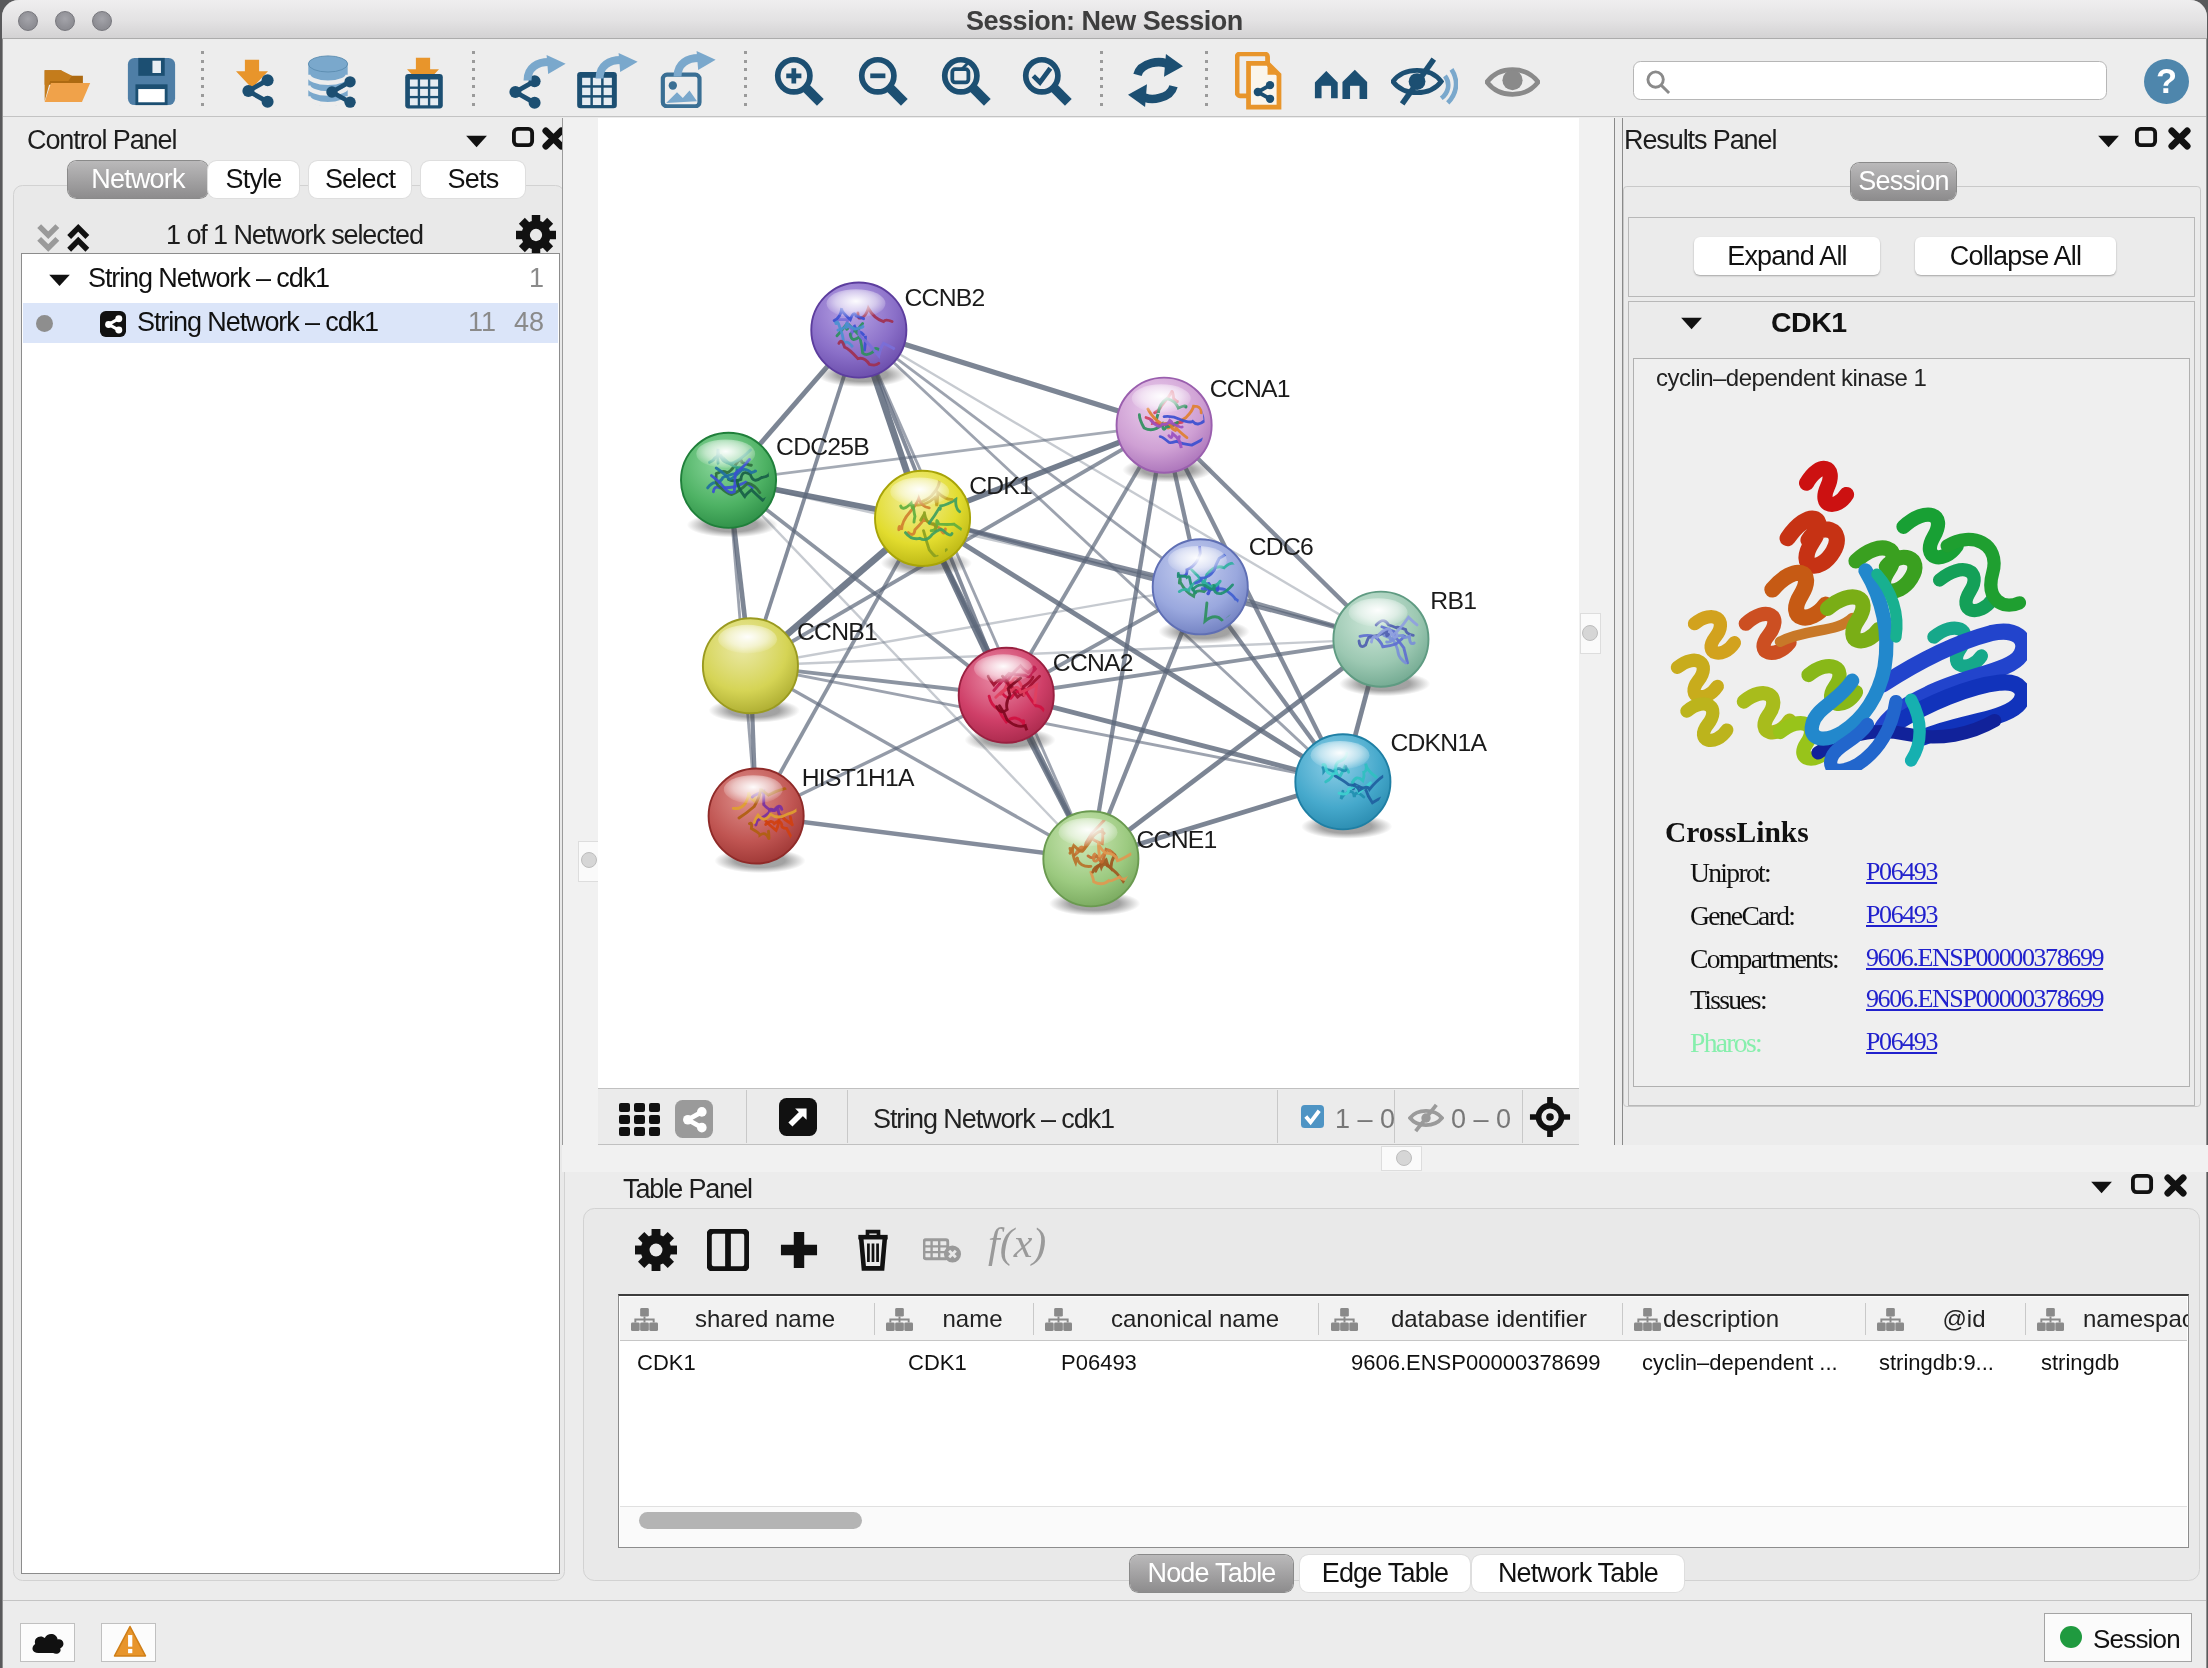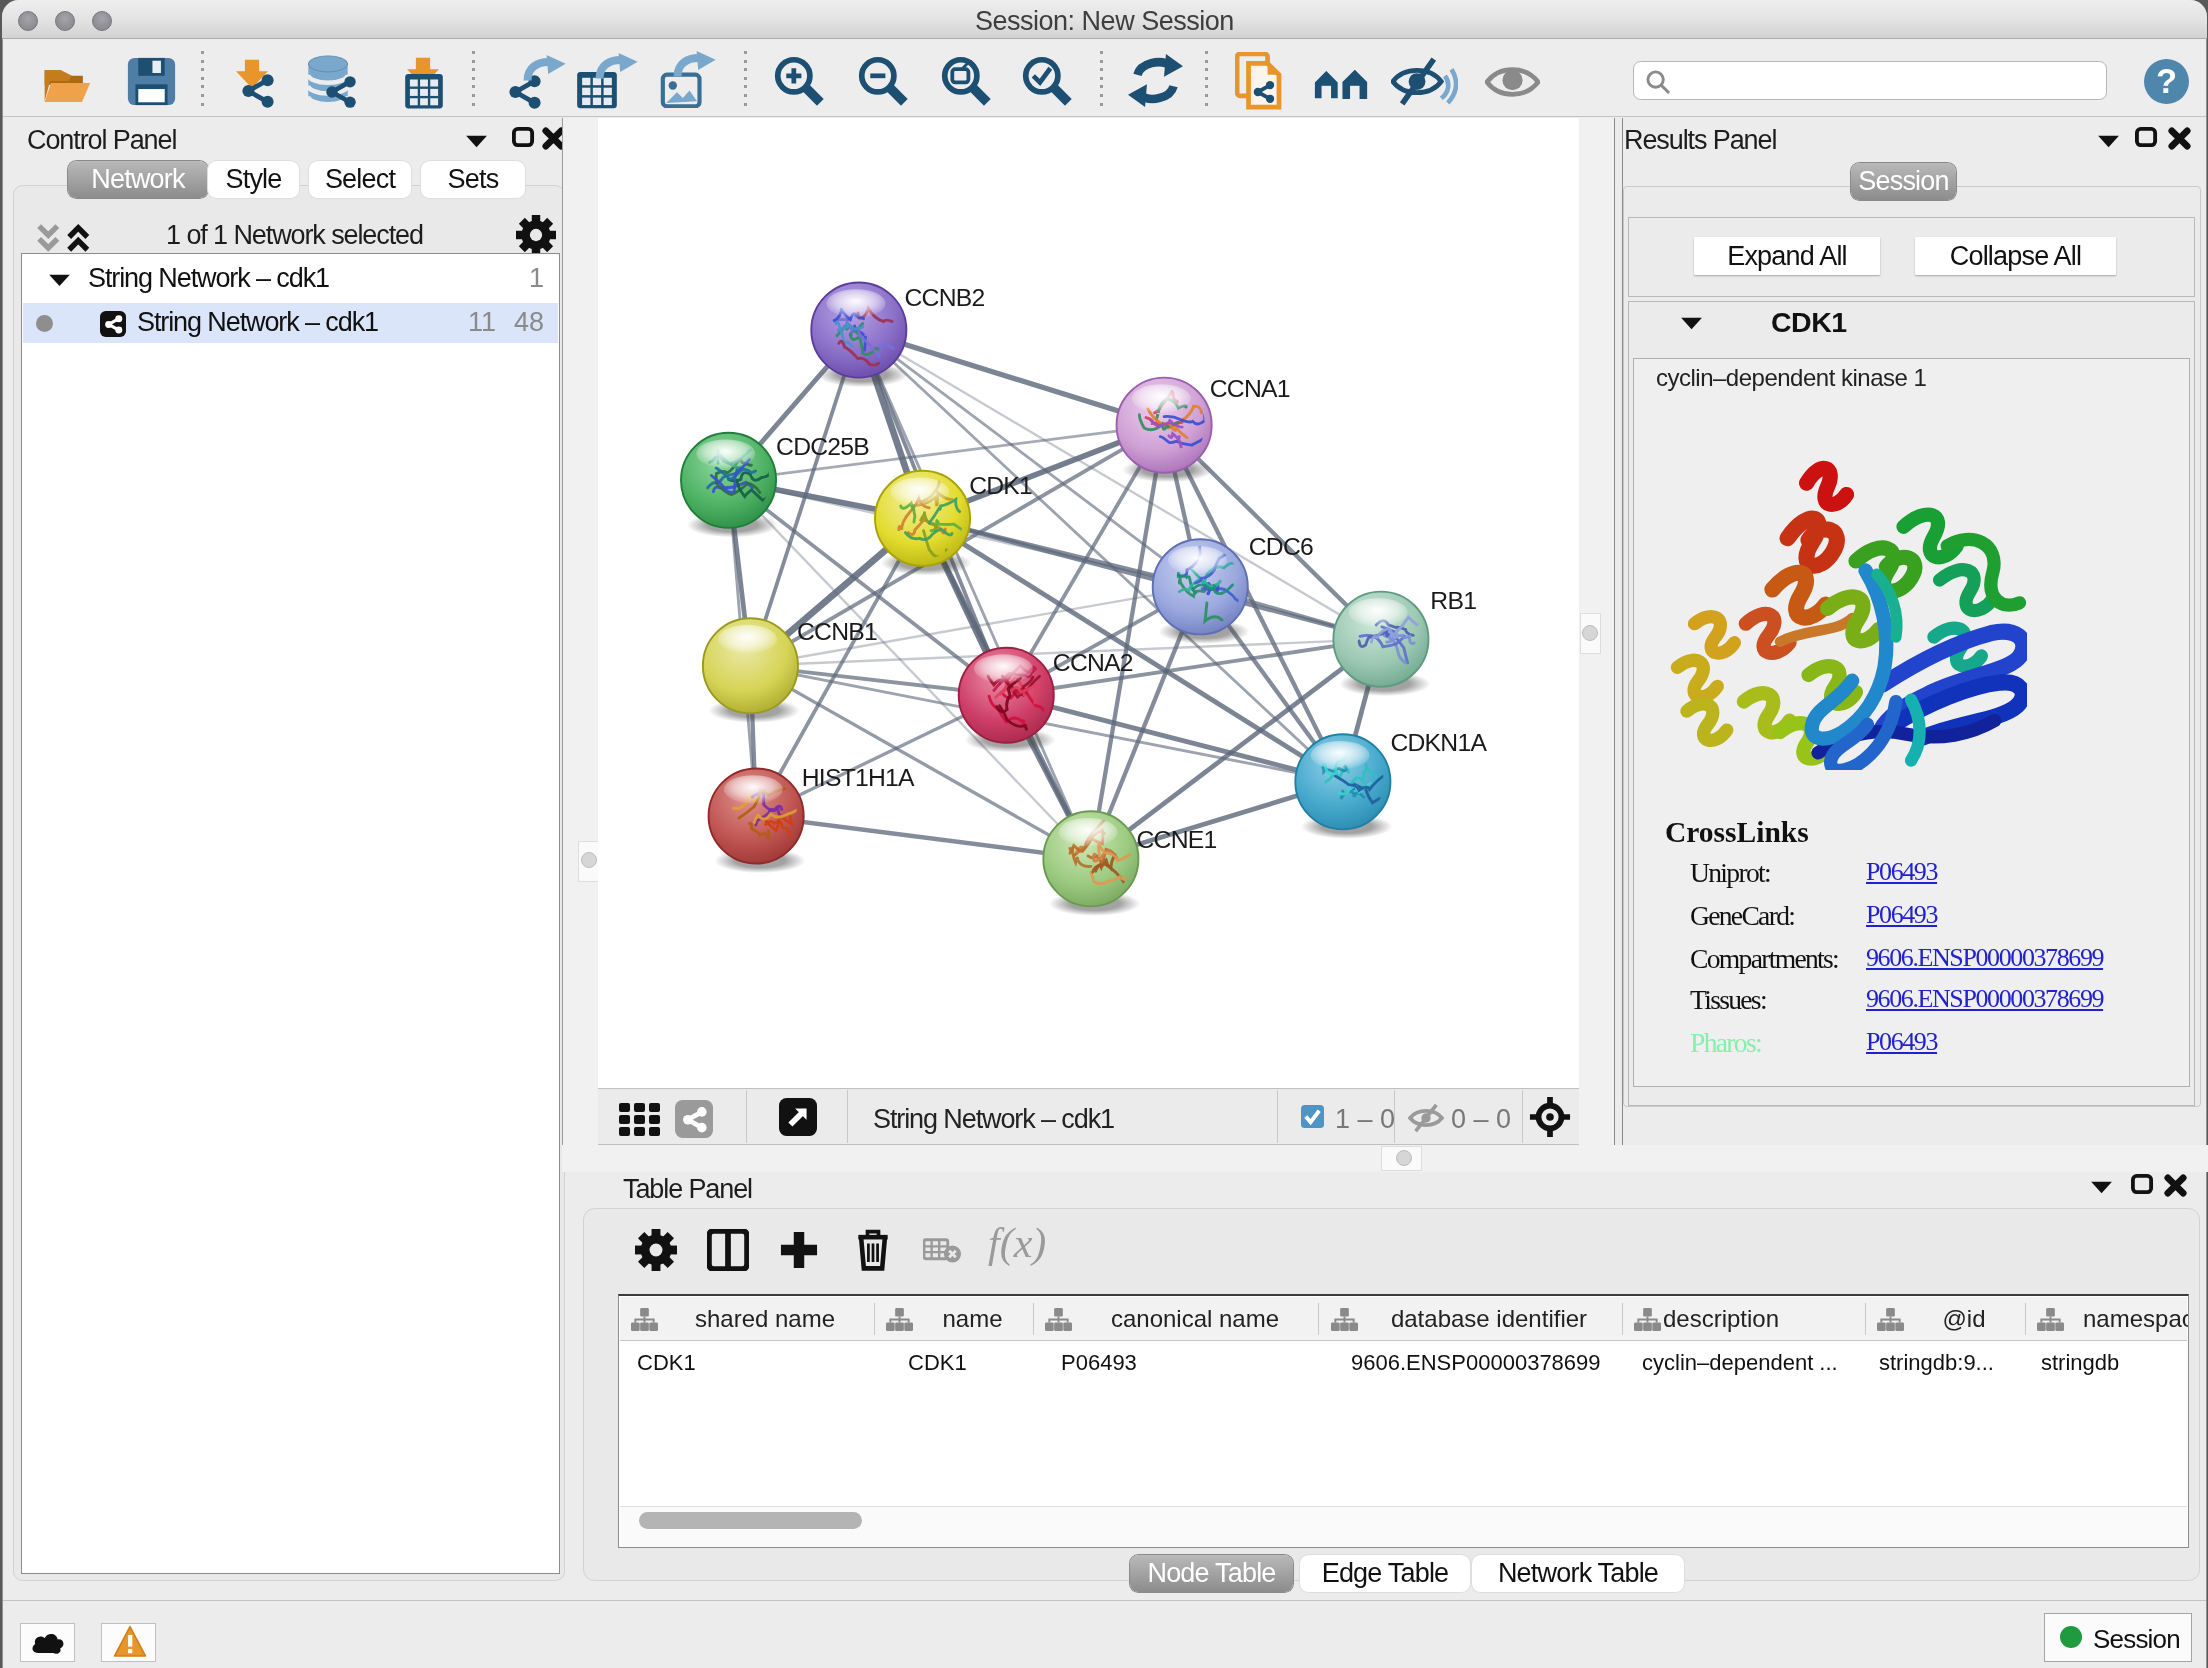--- a/index.html
+++ b/index.html
@@ -4,29 +4,29 @@
 *{box-sizing:border-box;margin:0;padding:0}
 html,body{width:2208px;height:1668px;overflow:hidden}
 body{background:#59595b;font-family:"Liberation Sans",sans-serif;position:relative}
 .ab{position:absolute}
 #win{position:absolute;left:1.9px;top:0;width:2205px;height:1668px;background:#ececec;
   border-radius:17px 17px 0 0;overflow:hidden;box-shadow:0 0 0 1px #909090 inset}
 #titlebar{position:absolute;left:1.9px;top:0;width:2205px;height:39px;border-radius:17px 17px 0 0;
   background:linear-gradient(#efeeef 0%,#e3e2e3 55%,#d3d2d3 100%);border-bottom:1px solid #acacac}
 .tl{position:absolute;top:10.5px;width:20px;height:20px;border-radius:50%;
   background:radial-gradient(circle at 50% 38%,#a4a4aa 0%,#8f8f95 60%,#86868c 100%);border:1px solid #76767c}
-#title{position:absolute;top:5.7px;left:0;width:100%;text-align:center;font-size:27px;letter-spacing:-0.5px;font-weight:400;color:#3e3e3e}
+#title{position:absolute;top:5.7px;left:0;width:100%;text-align:center;font-size:27px;letter-spacing:-0.5px;font-weight:700;color:#3e3e3e}
 #toolbar{position:absolute;left:2.9px;top:40px;width:2203px;height:77px;background:#ededed;border-bottom:1.9px solid #c3c3c3}
 .dotsep{position:absolute;top:51px;height:55px;width:2.9px;background:repeating-linear-gradient(#9a9a9a 0 2.9px,rgba(0,0,0,0) 2.9px 8.6px)}
 .vsep{position:absolute;top:1090px;height:53px;border-left:1.9px solid #c8c8c8}
 .paneltitle{font-size:27px;letter-spacing:-1.1px;color:#1d1d1d}
 .tab{position:absolute;height:37px;border-radius:8.6px;background:#fff;color:#111;
   font-size:27px;letter-spacing:-0.8px;text-align:center;box-shadow:0 0 0 1px #dedede}
 .tabsel{background:linear-gradient(#bab9ba,#8d8c8d);color:#fff;box-shadow:0 0 0 1px #8a8a8a}
-.gbtn{position:absolute;background:#fff;border-radius:1px;box-shadow:0 1px 1.9px rgba(0,0,0,0.3);
+.gbtn{position:absolute;background:#fff;border-radius:6px;box-shadow:0 1px 1.9px rgba(0,0,0,0.3);
   font-size:27px;letter-spacing:-0.8px;color:#111;text-align:center}
 .lnk{color:#2121cd;text-decoration:underline}
 .ser{font-family:"Liberation Serif",serif}
 </style></head><body>
 <div id="win"></div>
 <div id="titlebar">
     <div class="tl" style="left:16px"></div>
     <div class="tl" style="left:53px"></div>
     <div class="tl" style="left:90px"></div>
     <div id="title">Session: New Session</div>

